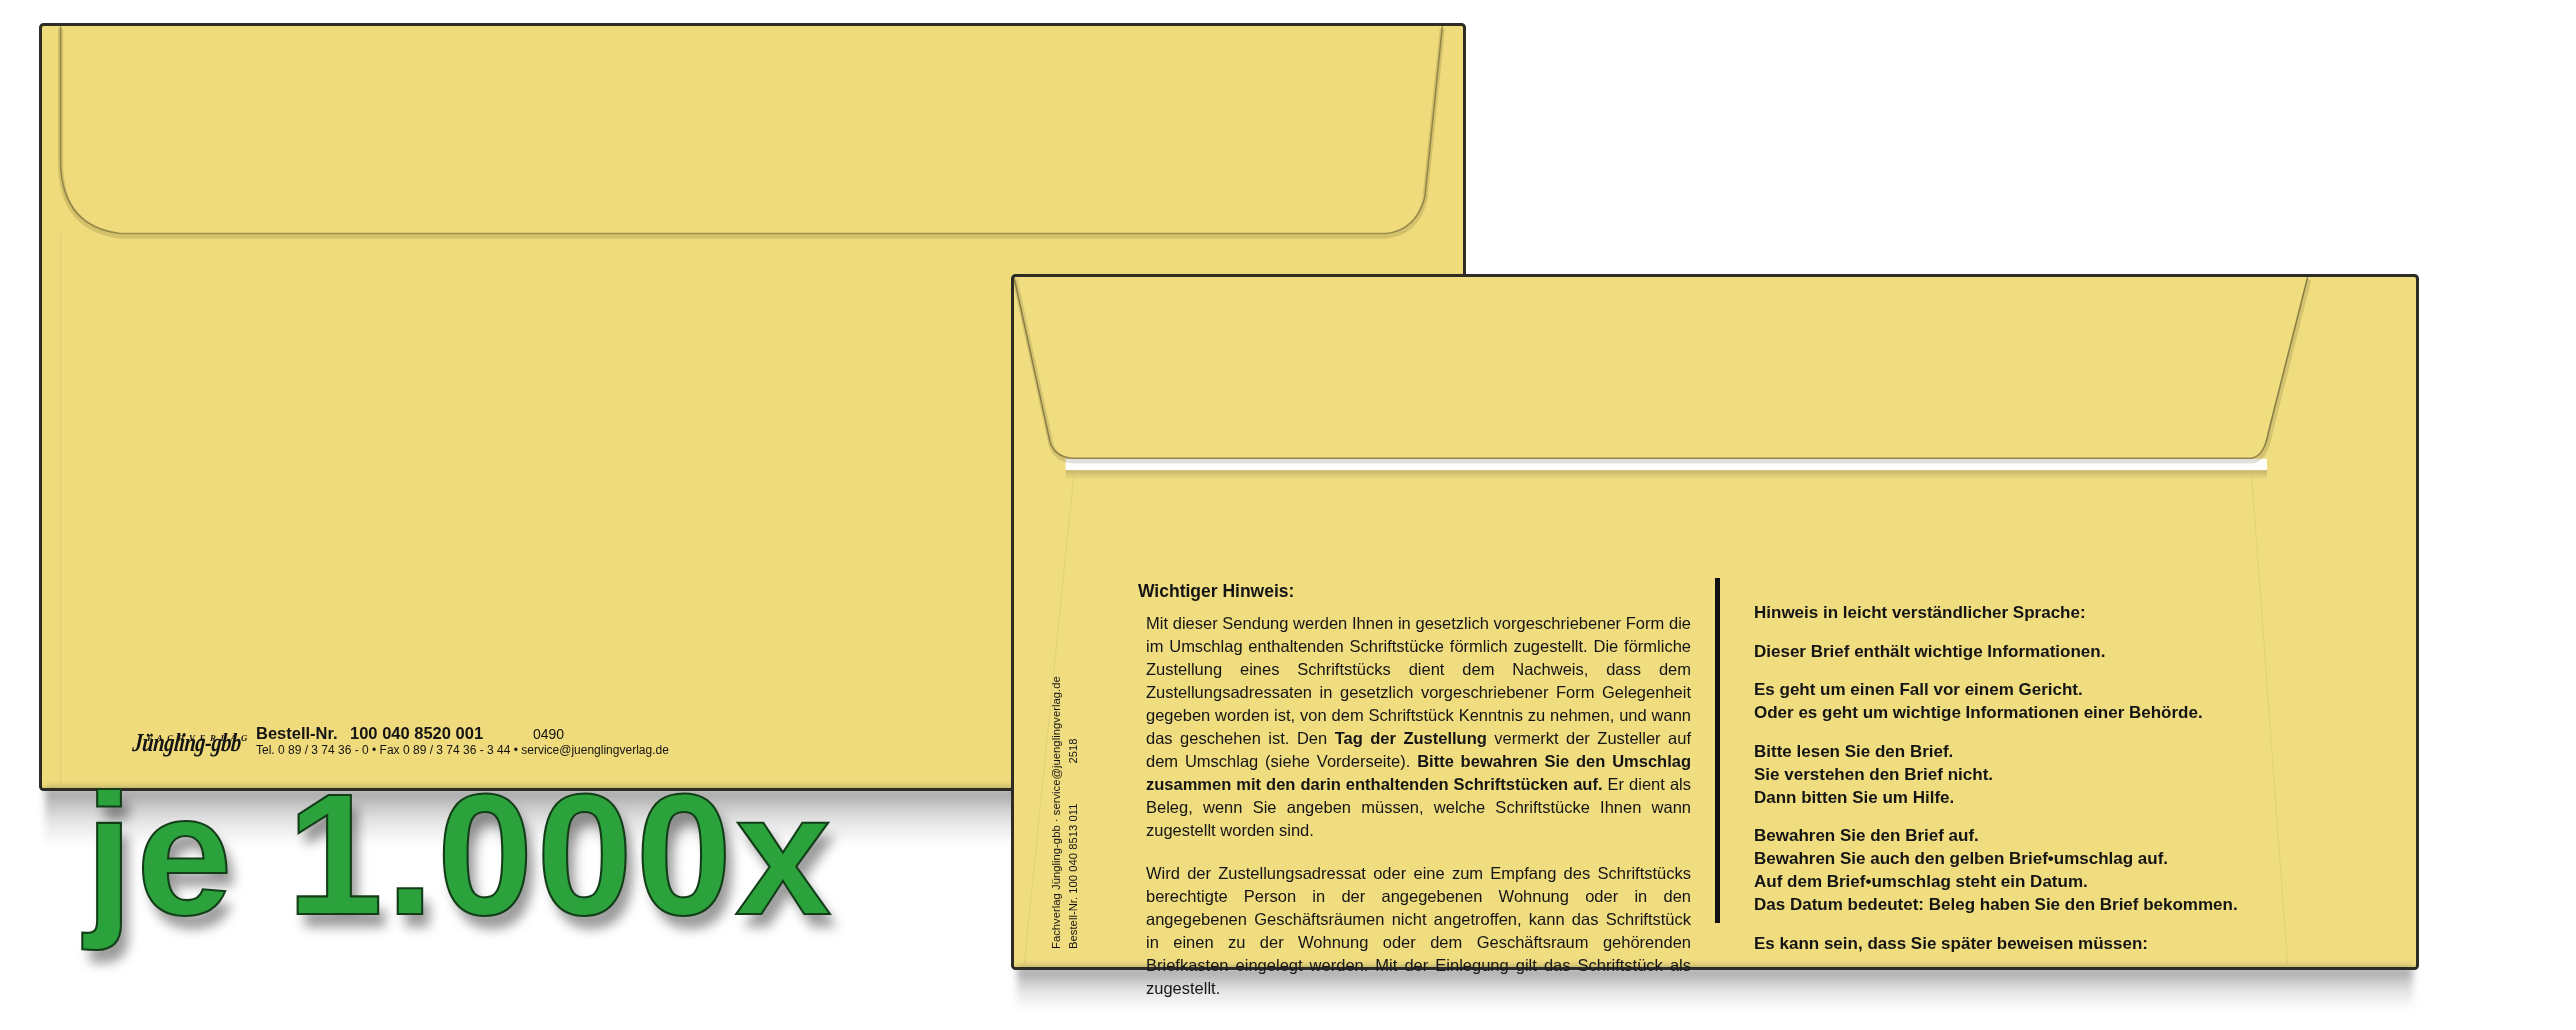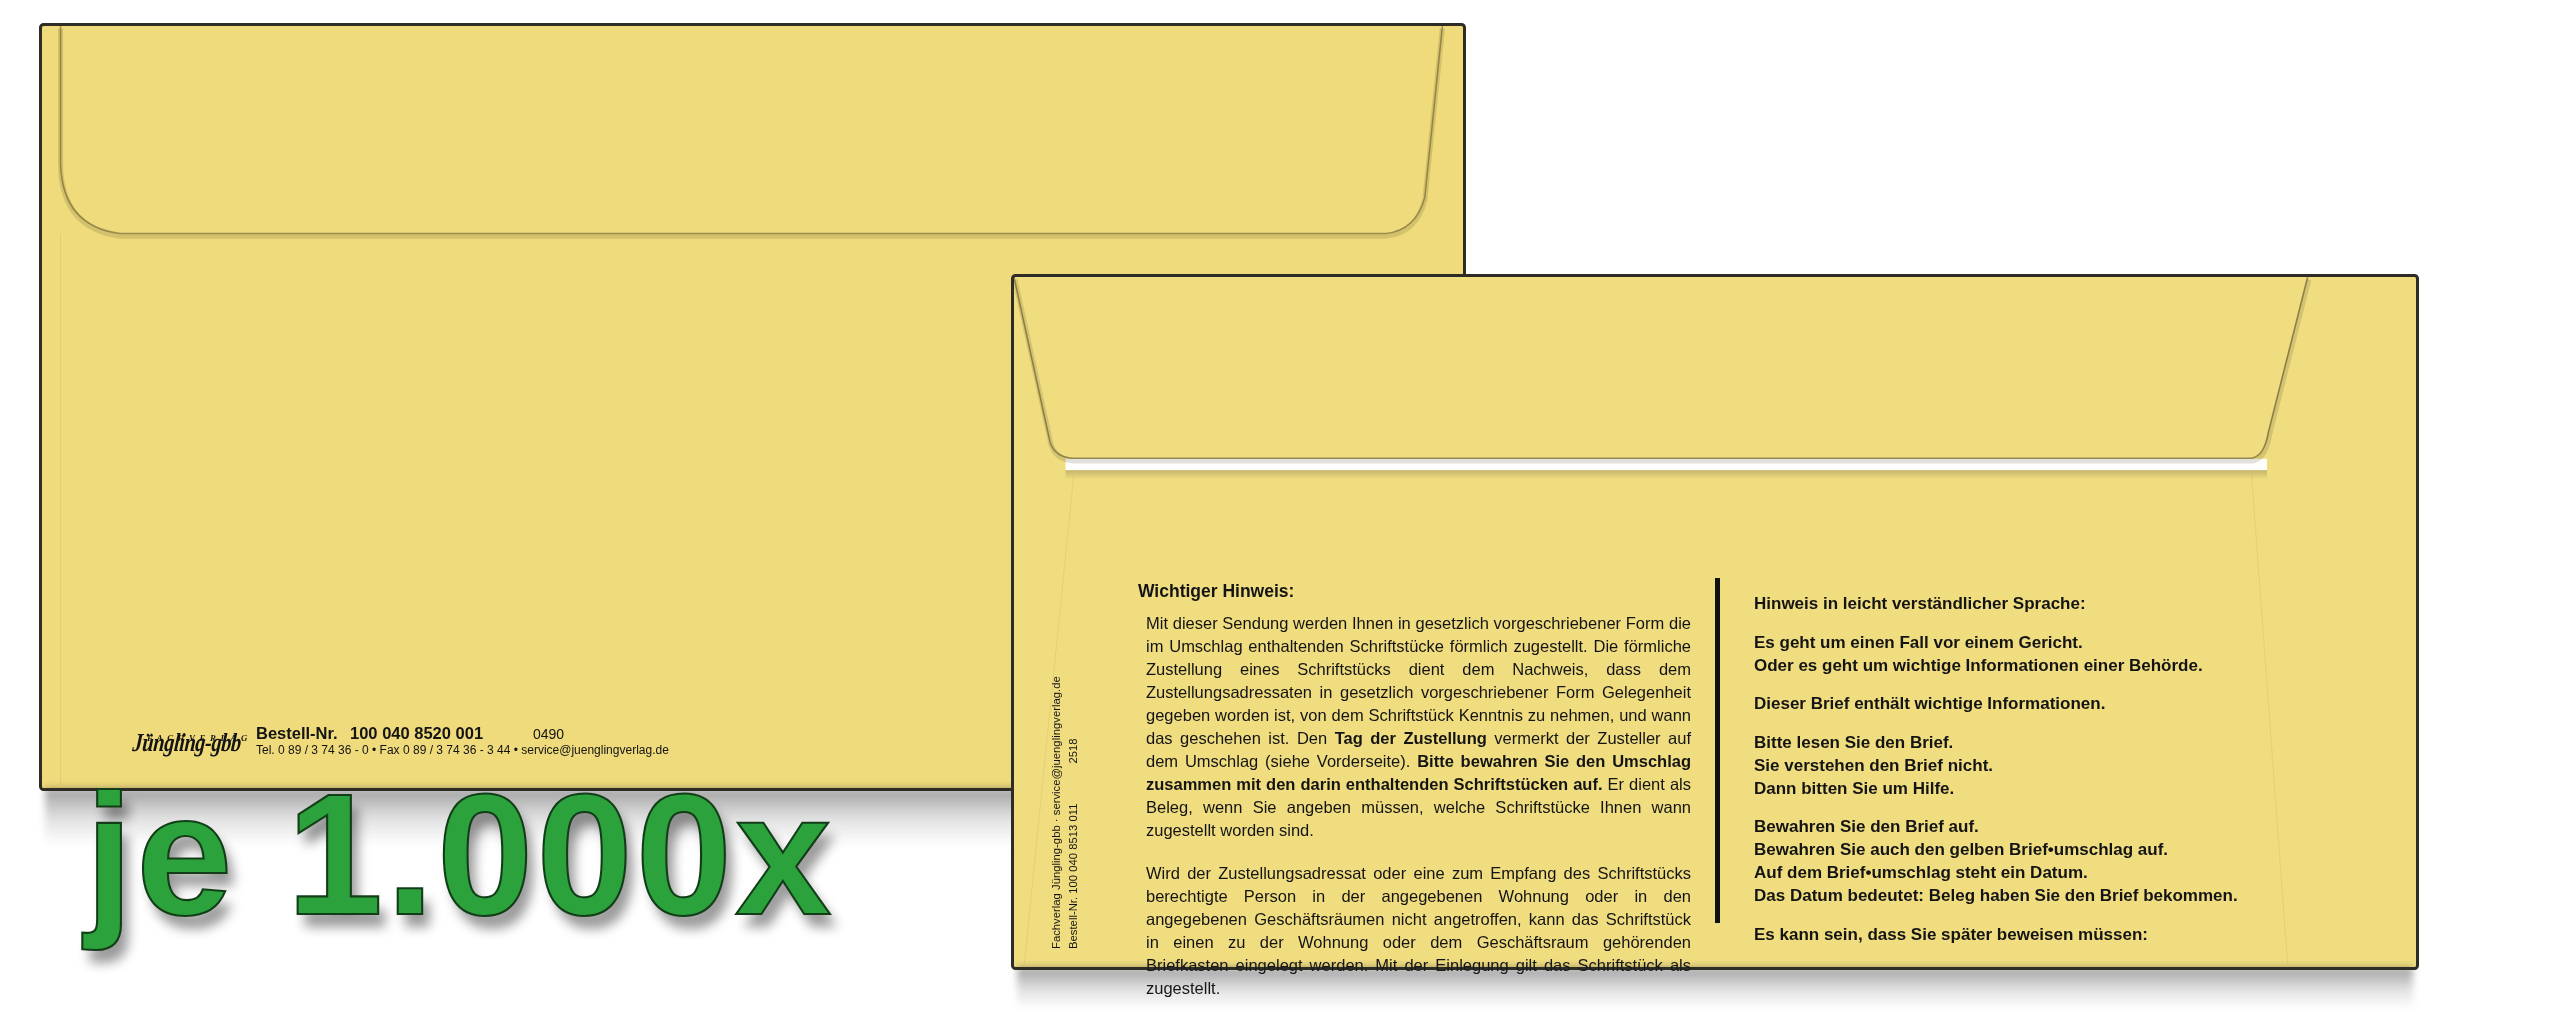--- a/index.html
+++ b/index.html
@@ -34,21 +34,21 @@
   .print-code-back{position:absolute;left:491px;top:700px;font-size:14px;}
   .contact-line{position:absolute;left:214px;top:717px;font-size:12px;white-space:nowrap;}
 
   
   .col-left{position:absolute;left:124px;top:303px;width:561px;font-size:16.5px;line-height:23px;}
   .notice-heading{font-weight:bold;font-size:17.5px;line-height:23px;}
   .notice-para{margin:8px;text-align:justify;hyphens:none;}
   .notice-para.p1{margin-top:9.3px;}
   .notice-para.p2{margin-top:19.6px;}
   .divider{position:absolute;left:701px;top:301px;width:4.6px;height:345px;background:#111;}
-  .col-right{position:absolute;left:740px;top:315px;font-size:17px;line-height:23px;font-weight:bold;}
+  .col-right{position:absolute;left:740px;top:324px;font-size:17px;line-height:23px;font-weight:bold;}
   .easy-heading{white-space:nowrap;}
   .easy-para{margin-top:15.5px;}
   .easy-line{white-space:nowrap;}
 
   
   .side-text{position:absolute;left:34px;top:672px;width:281px;
              transform:rotate(-90deg);transform-origin:0 0;
              font-size:11.3px;line-height:17px;white-space:nowrap;}
   .side-text .code{margin-left:40px;}
 
@@ -112,25 +112,25 @@
       <p class="notice-para p1"><span>Mit dieser Sendung werden Ihnen in gesetzlich vorgeschriebener Form die im Umschlag enthaltenden Schriftstücke förmlich zugestellt. Die förmliche Zustellung eines Schriftstücks dient dem Nachweis, dass dem Zustellungsadressaten in gesetzlich vorgeschriebener Form Gelegenheit gegeben worden ist, von dem Schriftstück Kenntnis zu nehmen, und wann das geschehen ist. Den </span><b>Tag der Zustellung</b><span> vermerkt der Zusteller auf dem Umschlag (siehe Vorderseite). </span><b>Bitte bewahren Sie den Umschlag zusammen mit den darin enthaltenden Schriftstücken auf.</b><span> Er dient als Beleg, wenn Sie angeben müssen, welche Schriftstücke Ihnen wann zugestellt worden sind.</span></p>
       <p class="notice-para p2">Wird der Zustellungsadressat oder eine zum Empfang des Schriftstücks berechtigte Person in der angegebenen Wohnung oder in den angegebenen Geschäftsräumen nicht angetroffen, kann das Schriftstück in einen zu der Wohnung oder dem Geschäftsraum gehörenden Briefkasten eingelegt werden. Mit der Einlegung gilt das Schriftstück als zugestellt.</p>
     </div>
 
     <div class="divider"></div>
 
     <div class="col-right">
       <div class="easy-heading">Hinweis in leicht verständlicher Sprache:</div>
       <div>
           <div class="easy-para">
+            <div class="easy-line">Dieser Brief enthält wichtige Informationen.</div>
+          </div>
+          <div class="easy-para">
             <div class="easy-line">Es geht um einen Fall vor einem Gericht.</div>
             <div class="easy-line">Oder es geht um wichtige Informationen einer Behörde.</div>
-          </div>
-          <div class="easy-para">
-            <div class="easy-line">Dieser Brief enthält wichtige Informationen.</div>
           </div>
           <div class="easy-para">
             <div class="easy-line">Bitte lesen Sie den Brief.</div>
             <div class="easy-line">Sie verstehen den Brief nicht.</div>
             <div class="easy-line">Dann bitten Sie um Hilfe.</div>
           </div>
           <div class="easy-para">
             <div class="easy-line">Bewahren Sie den Brief auf.</div>
             <div class="easy-line">Bewahren Sie auch den gelben Brief•umschlag auf.</div>
             <div class="easy-line">Auf dem Brief•umschlag steht ein Datum.</div>

